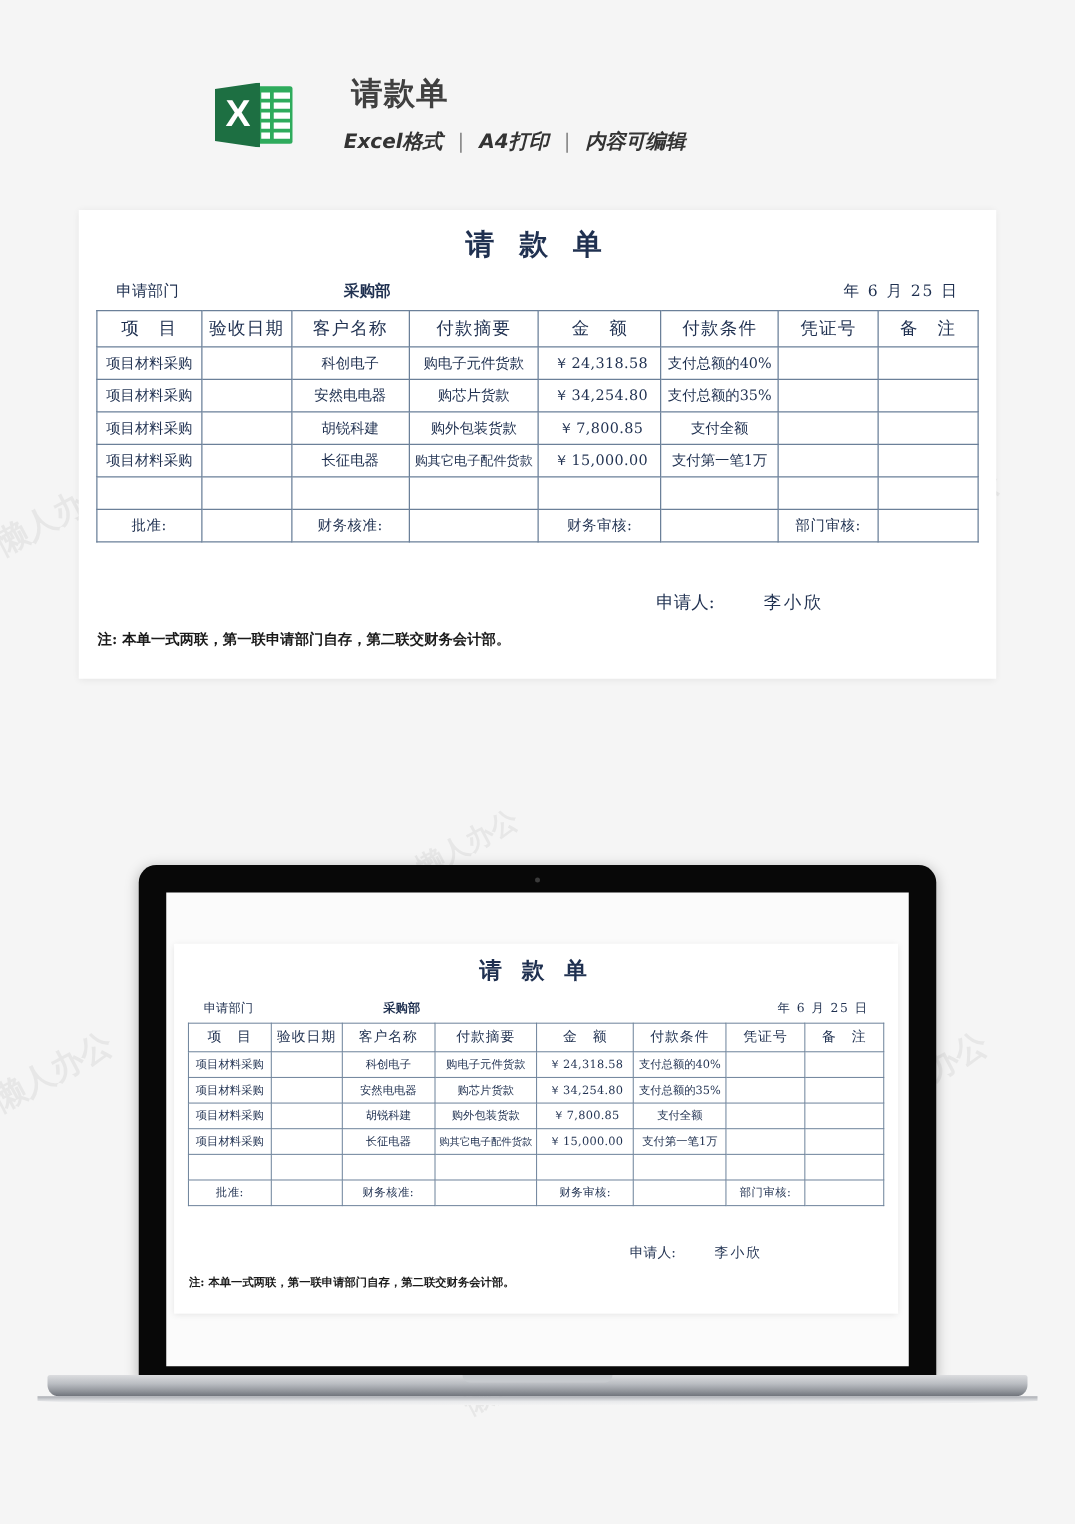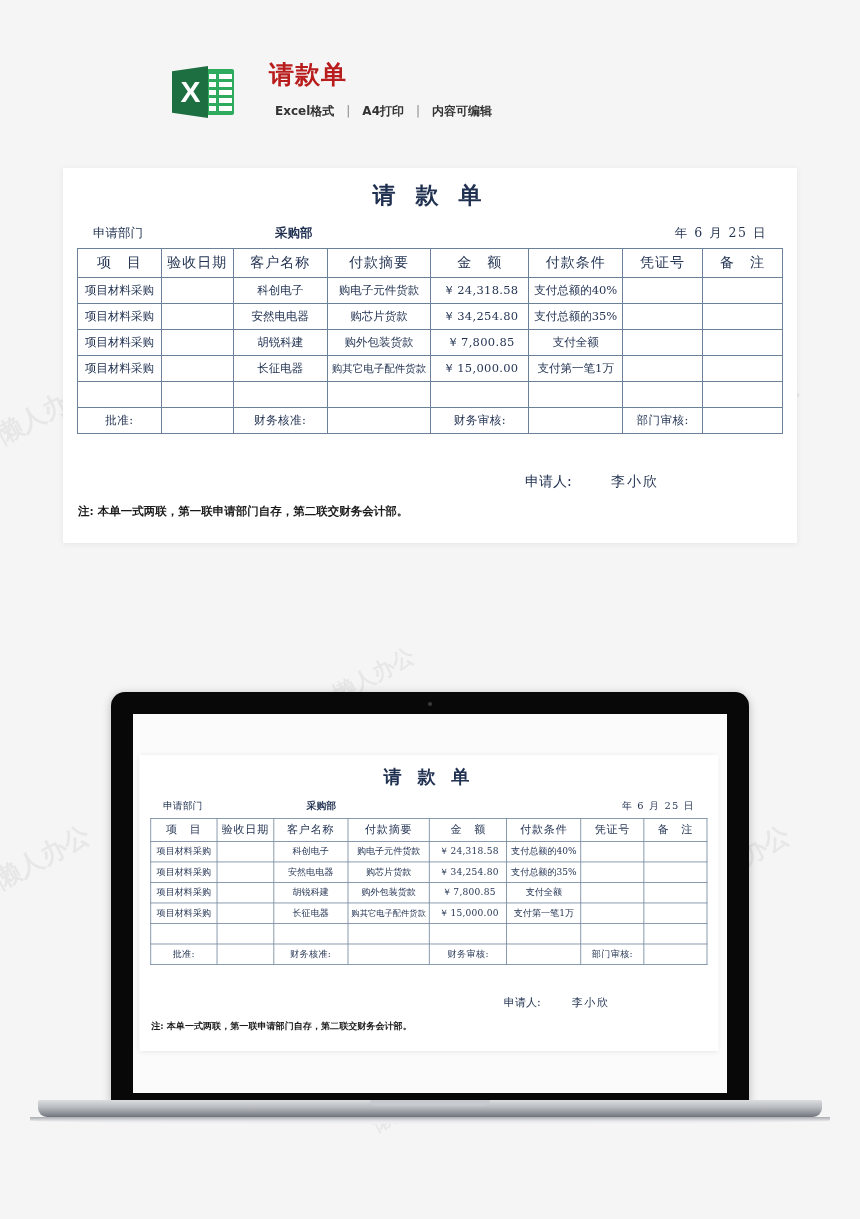--- a/index.html
+++ b/index.html
@@ -41,33 +41,34 @@
     position: absolute; left: 33px; top: 7px;
     width: 29px; height: 46px;
     background: #2eab5c;
     border-radius: 2px;
   }
   .xl-grid { position: absolute; left: 37px; top: 12px; }
   .xl-cell { position: absolute; background: #ffffff; }
 
   .title-main {
     position: absolute;
-    left: 269px; top: 58px;
+    left: 281px; top: 58px;
     font-size: 25px; font-weight: bold;
-    color: #b91c1c;
+    color: #404040;
     font-family: Liberation Serif, serif;
     letter-spacing: 1px;
   }
   .title-sub {
     position: absolute;
     left: 275px; top: 103px;
-    font-size: 12px; font-weight: bold;
+    font-size: 16px; font-weight: bold;
     color: #333333;
     font-family: "DejaVu Sans", sans-serif;
     white-space: nowrap;
+    font-style: italic;
   }
   .title-sub .sep { color: #888888; padding: 0 12px; font-weight: normal; }
 
   
   .doc-card {
     position: absolute;
     left: 63px; top: 168px;
     width: 734px; height: 375px;
     background: #ffffff;
     box-shadow: 0 1px 6px rgba(0,0,0,0.07);

